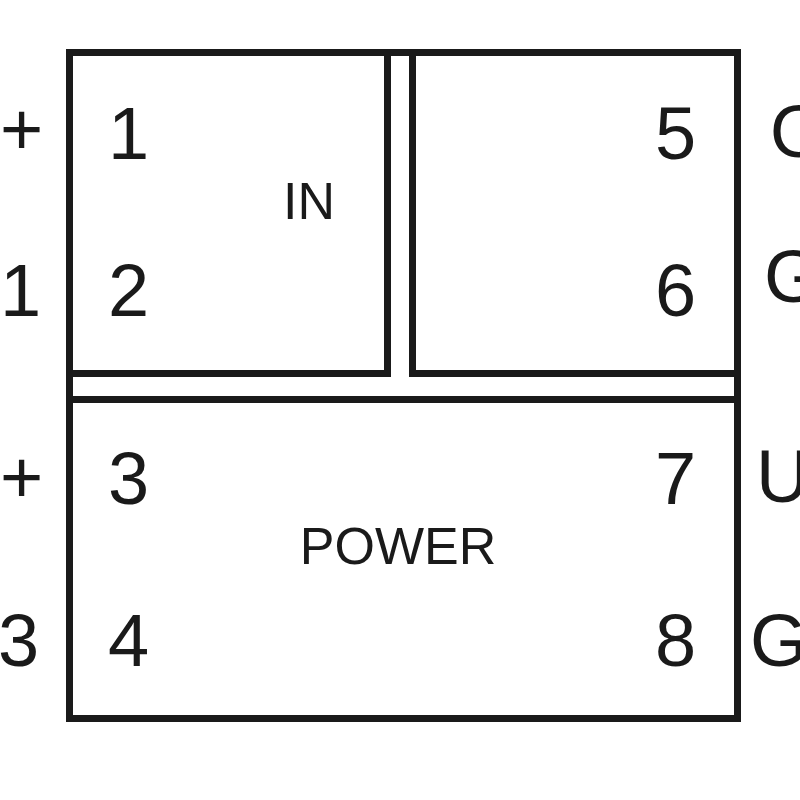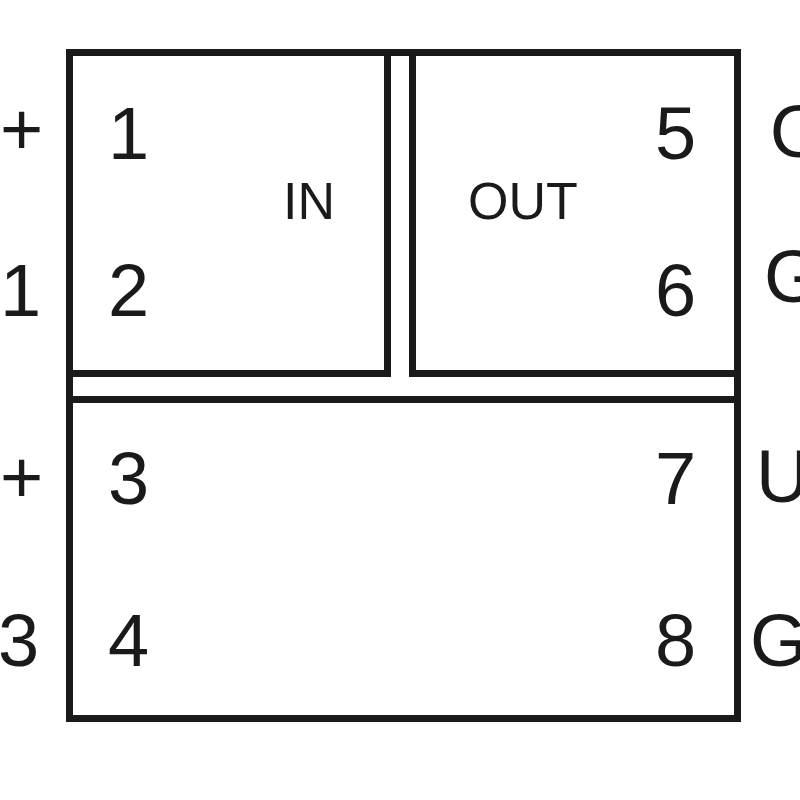--- a/index.html
+++ b/index.html
@@ -75,21 +75,21 @@
 
   <div class="frame"></div>
 
   <div class="line vline-divider-left"></div>
   <div class="line vline-divider-right"></div>
   <div class="line hline-in-bottom"></div>
   <div class="line hline-out-bottom"></div>
   <div class="line hline-power-top"></div>
 
   <div class="txt blocklabel lbl-in">IN</div>
-  <div class="txt blocklabel lbl-out">OUT</div>
+  <div class="txt blocklabel lbl-power">POWER</div>
 
   <div class="txt num t1">1</div>
   <div class="txt num t2">2</div>
   <div class="txt num t3">3</div>
   <div class="txt num t4">4</div>
   <div class="txt num t5">5</div>
   <div class="txt num t6">6</div>
   <div class="txt num t7">7</div>
   <div class="txt num t8">8</div>
 

